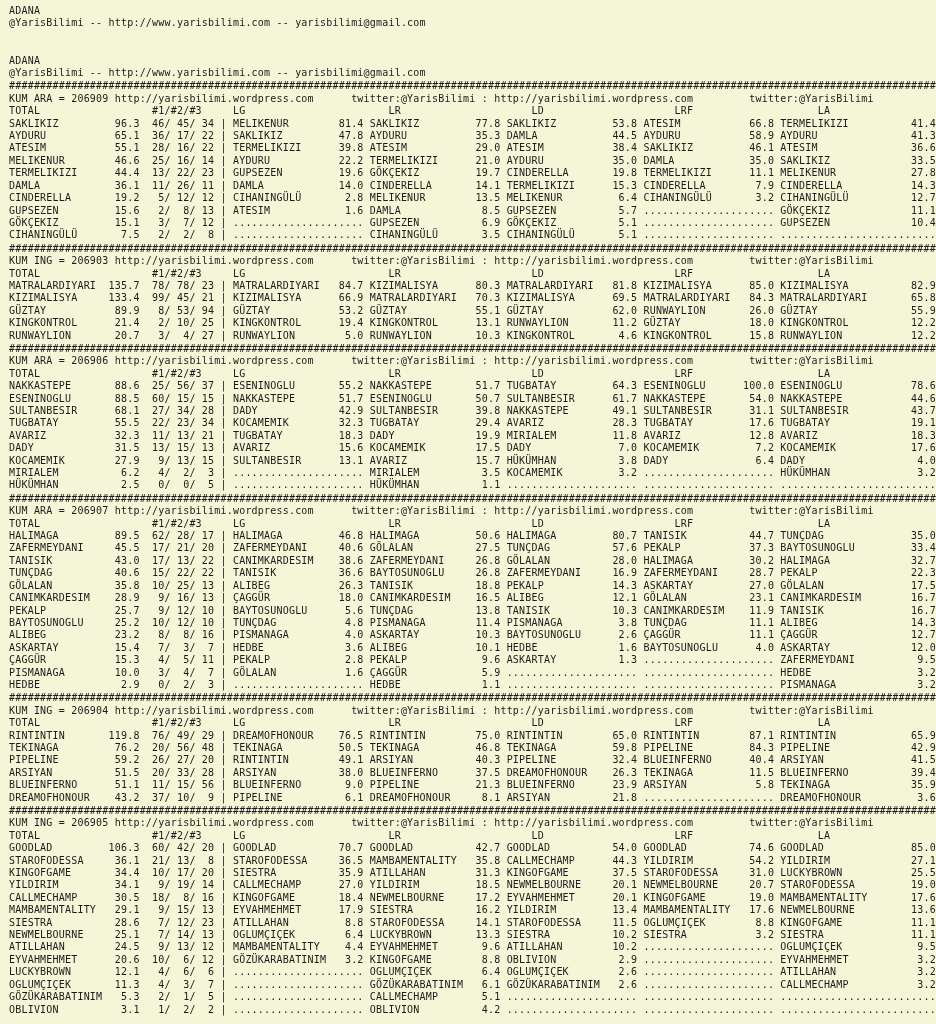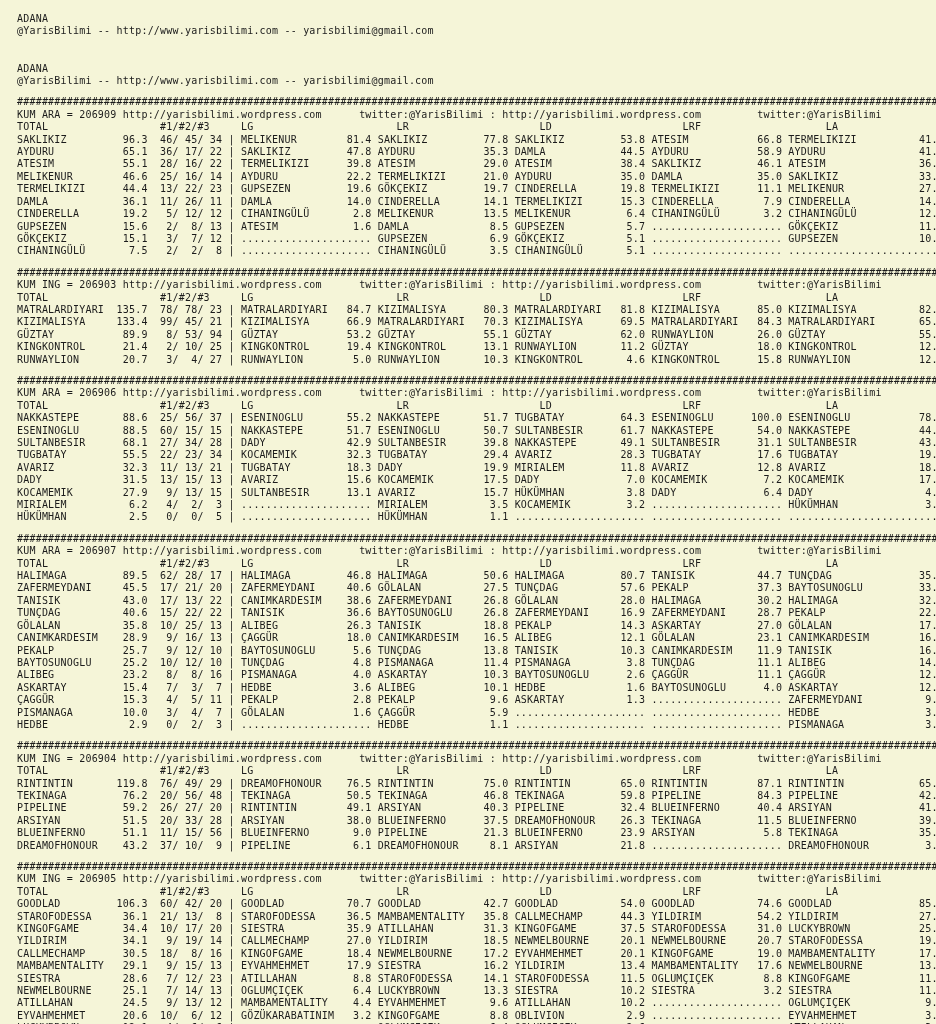--- a/index.html
+++ b/index.html
@@ -6,21 +6,21 @@
   body {
     width: 936px; height: 1024px; overflow: hidden;
     box-sizing: border-box;
     padding: 4px 0 0 8px;
     font-family: "DejaVu Sans Mono", "Liberation Mono", monospace;
     font-size: 10px;
     line-height: 12.4px;
     letter-spacing: 0.2px;
   }
   pre {
-    margin: 9px;
+    margin: 1px;
     font: inherit;
     letter-spacing: inherit;
     white-space: pre;
   }
   .doc { width: 100%; height: 100%; }
 </style>
 </head>
 <body style="background: rgb(245, 245, 216); color: rgb(27, 27, 27);">
 
 <div class="doc">

